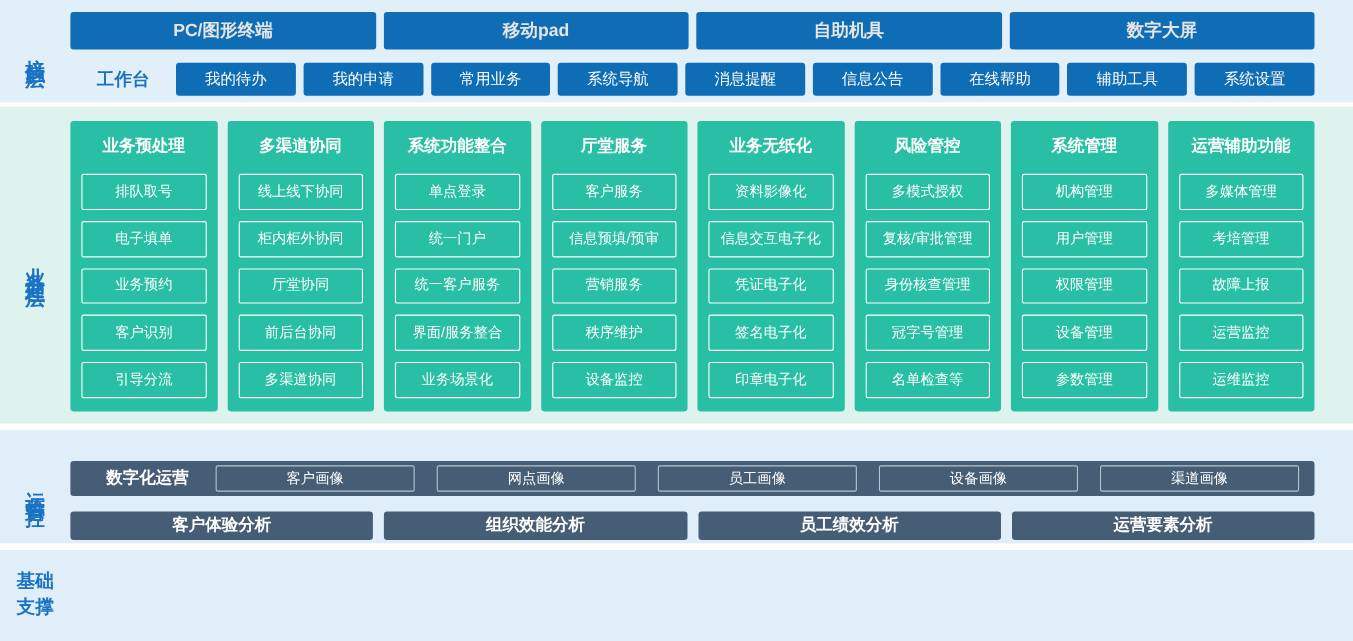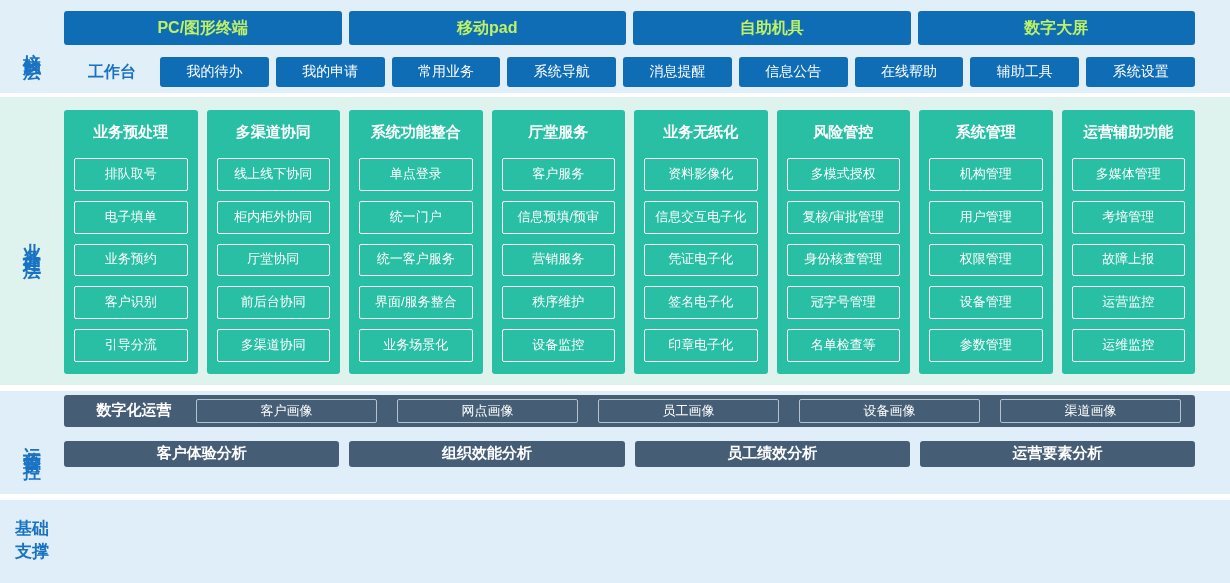--- a/index.html
+++ b/index.html
@@ -16,41 +16,41 @@
   .band-label{width:64px;display:flex;align-items:center;justify-content:center;
     color:var(--label-blue,#1a73c2);font-weight:bold;font-size:18px}
   .band-label.v{writing-mode:vertical-rl;text-orientation:upright;letter-spacing:5px}
   .band-label.h{font-size:17px;line-height:1.35}
   .band-label.h span{display:block;width:36px;text-align:center}
 
   .band-content{flex:1;padding-right:35px}
 
   
   .terminal-row{display:flex;gap:7px;height:34px;margin-top:11px}
-  .terminal-box{flex:1;background:var(--blue,#0f6db6);border-radius:3px;color:#bef264;
+  .terminal-box{flex:1;background:var(--blue,#0f6db6);border-radius:3px;color:#e5e5e5;
     font-weight:bold;font-size:16px;display:flex;align-items:center;justify-content:center}
   .workbench-row{display:flex;height:30px;margin-top:12px}
   .workbench-label{width:96px;display:flex;align-items:center;justify-content:center;
     color:var(--label-blue,#1a73c2);font-weight:bold;font-size:16px}
   .workbench-items{flex:1;display:flex;gap:7px}
   .workbench-box{flex:1;background:var(--blue,#0f6db6);border-radius:3px;color:#fff;
     font-size:14px;display:flex;align-items:center;justify-content:center}
 
   
   .biz-cols{display:flex;gap:9px;padding-top:13px;padding-bottom:11px}
   .biz-col{flex:1;background:var(--teal,#28bfa4);border-radius:3px;display:flex;
     flex-direction:column;padding:6px 10px 12px}
   .biz-col-title{height:32px;display:flex;align-items:center;justify-content:center;
     color:#fff;font-weight:bold;font-size:15px}
   .biz-item{flex:1;margin-top:10px;border:1px solid #fff;border-radius:2px;color:#fff;
     font-size:13px;line-height:1.15;display:flex;align-items:center;justify-content:center;
     text-align:center;padding:1px 3px}
 
   
-  .ops-content{padding-top:4px}
+  .ops-content{padding-top:28px}
   .ops-bar{height:32px;background:var(--ops-dark,#455e76);border-radius:3px;display:flex;
     align-items:center;padding:0 14px}
   .ops-bar-label{width:112px;color:#fff;font-weight:bold;font-size:15px;text-align:center;
     flex:none}
   .ops-profiles{flex:1;display:flex;gap:20px;margin-left:6px}
   .ops-profile-box{flex:1;height:24px;border:1px solid #b5c2cc;border-radius:2px;color:#fff;
     font-size:13px;display:flex;align-items:center;justify-content:center}
   .ops-analyses{display:flex;gap:10px;margin-top:14px;height:26px}
   .ops-analysis-box{flex:1;background:var(--ops-dark,#455e76);border-radius:3px;color:#fff;
     font-weight:bold;font-size:15px;display:flex;align-items:center;justify-content:center}

